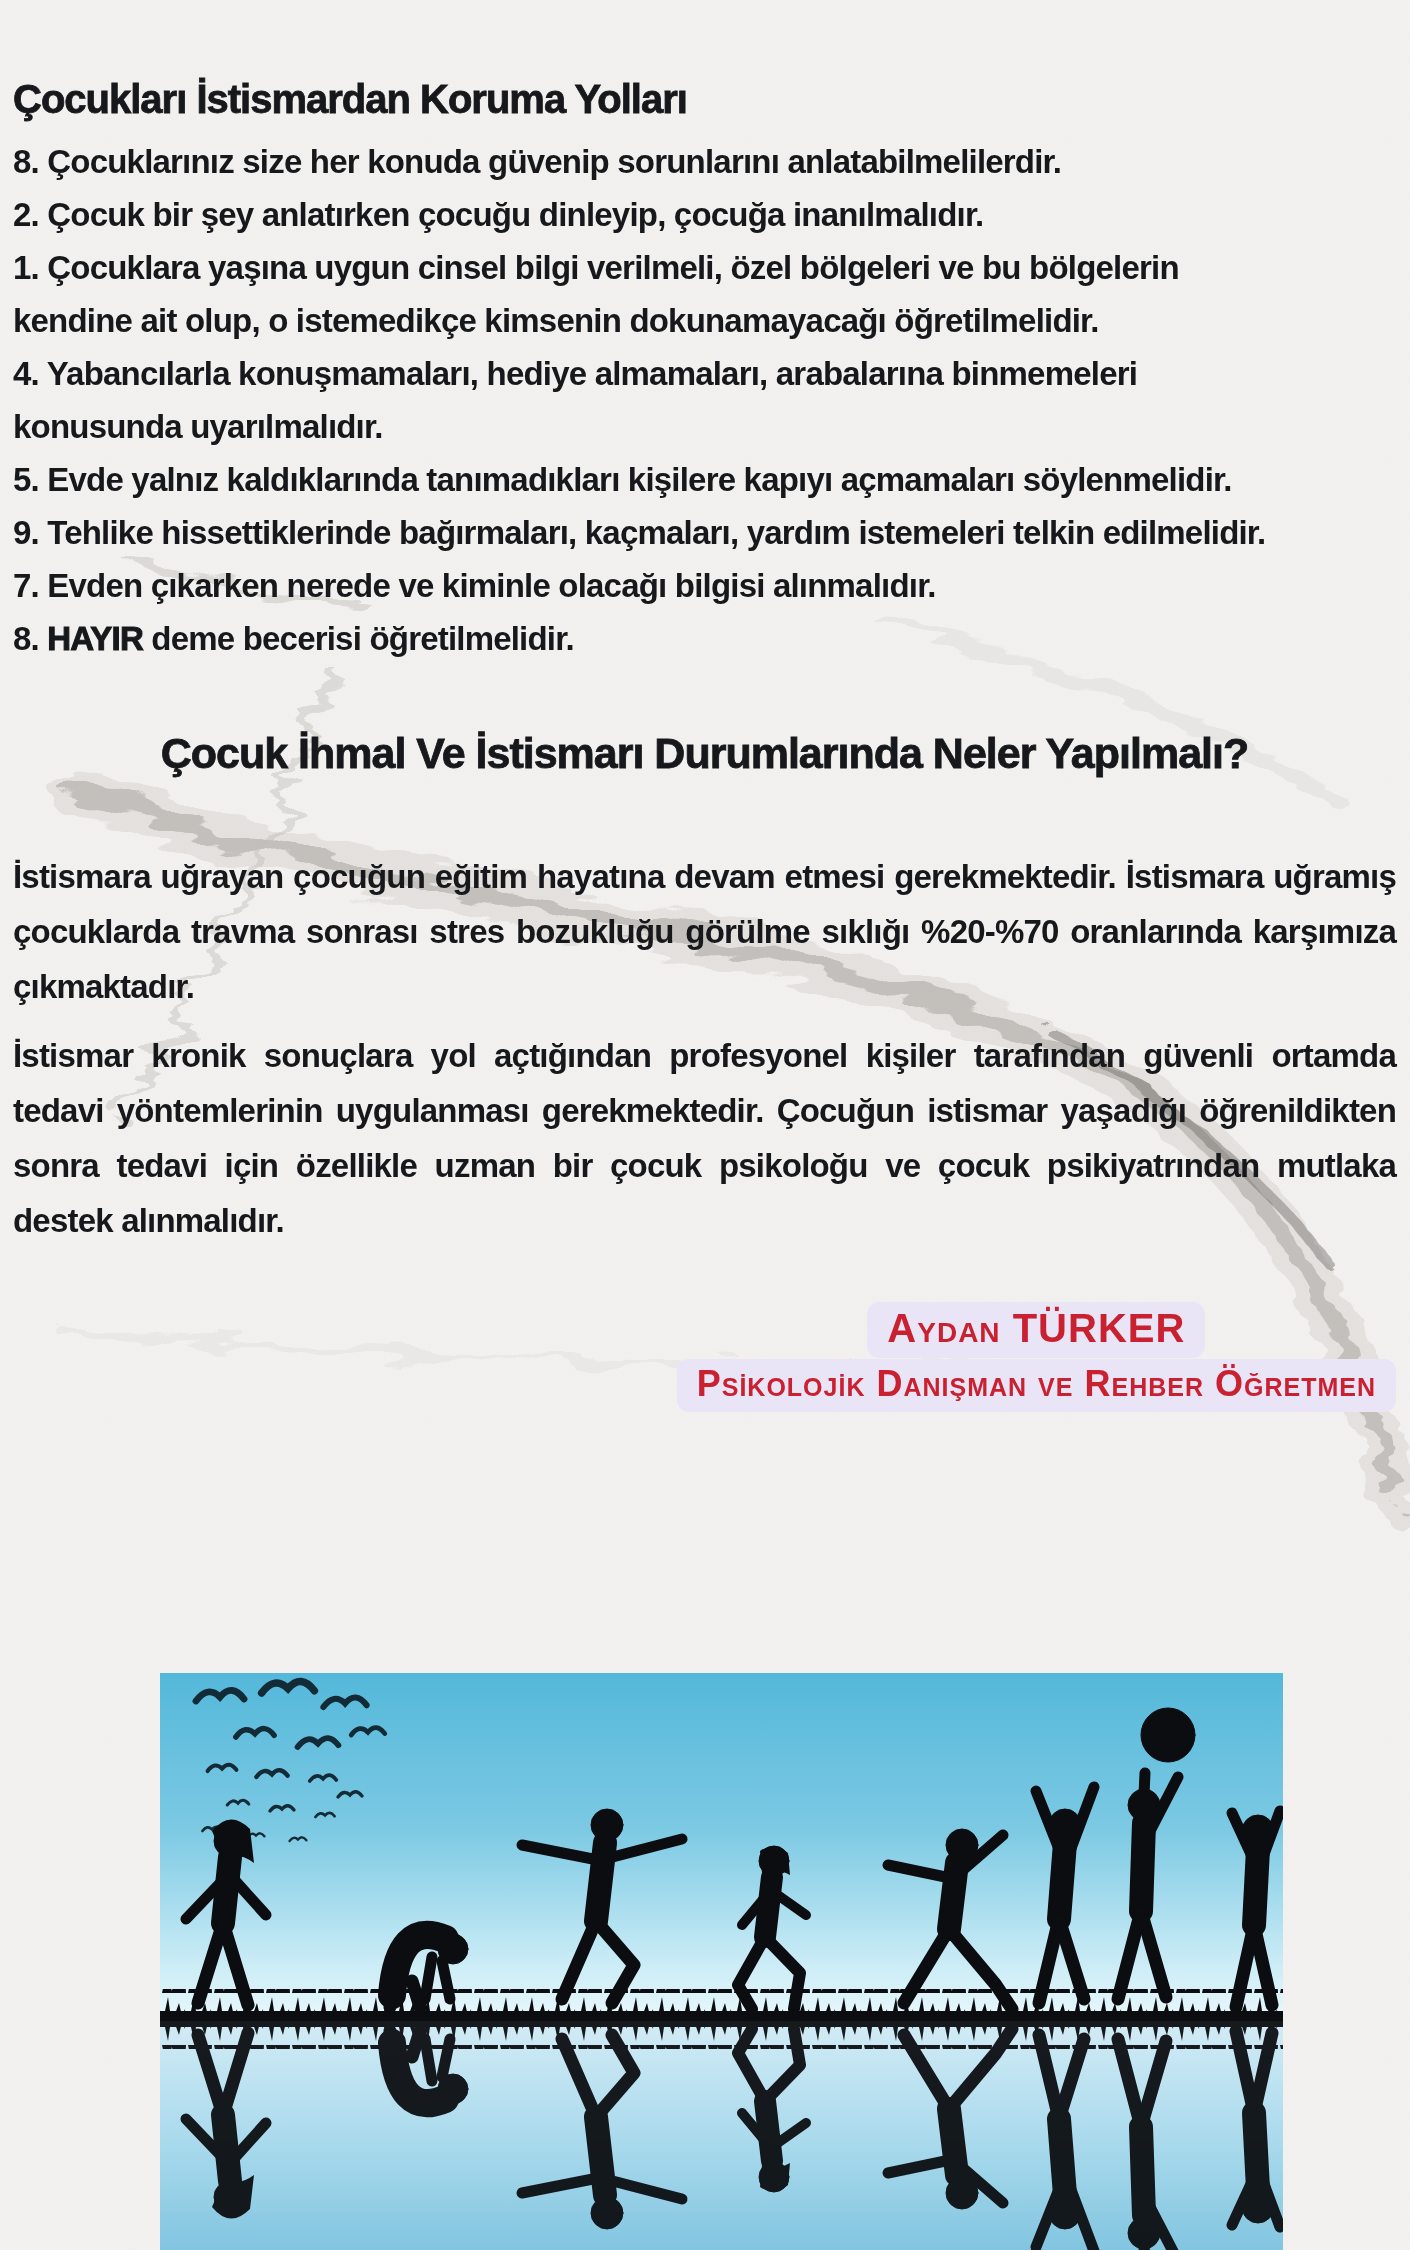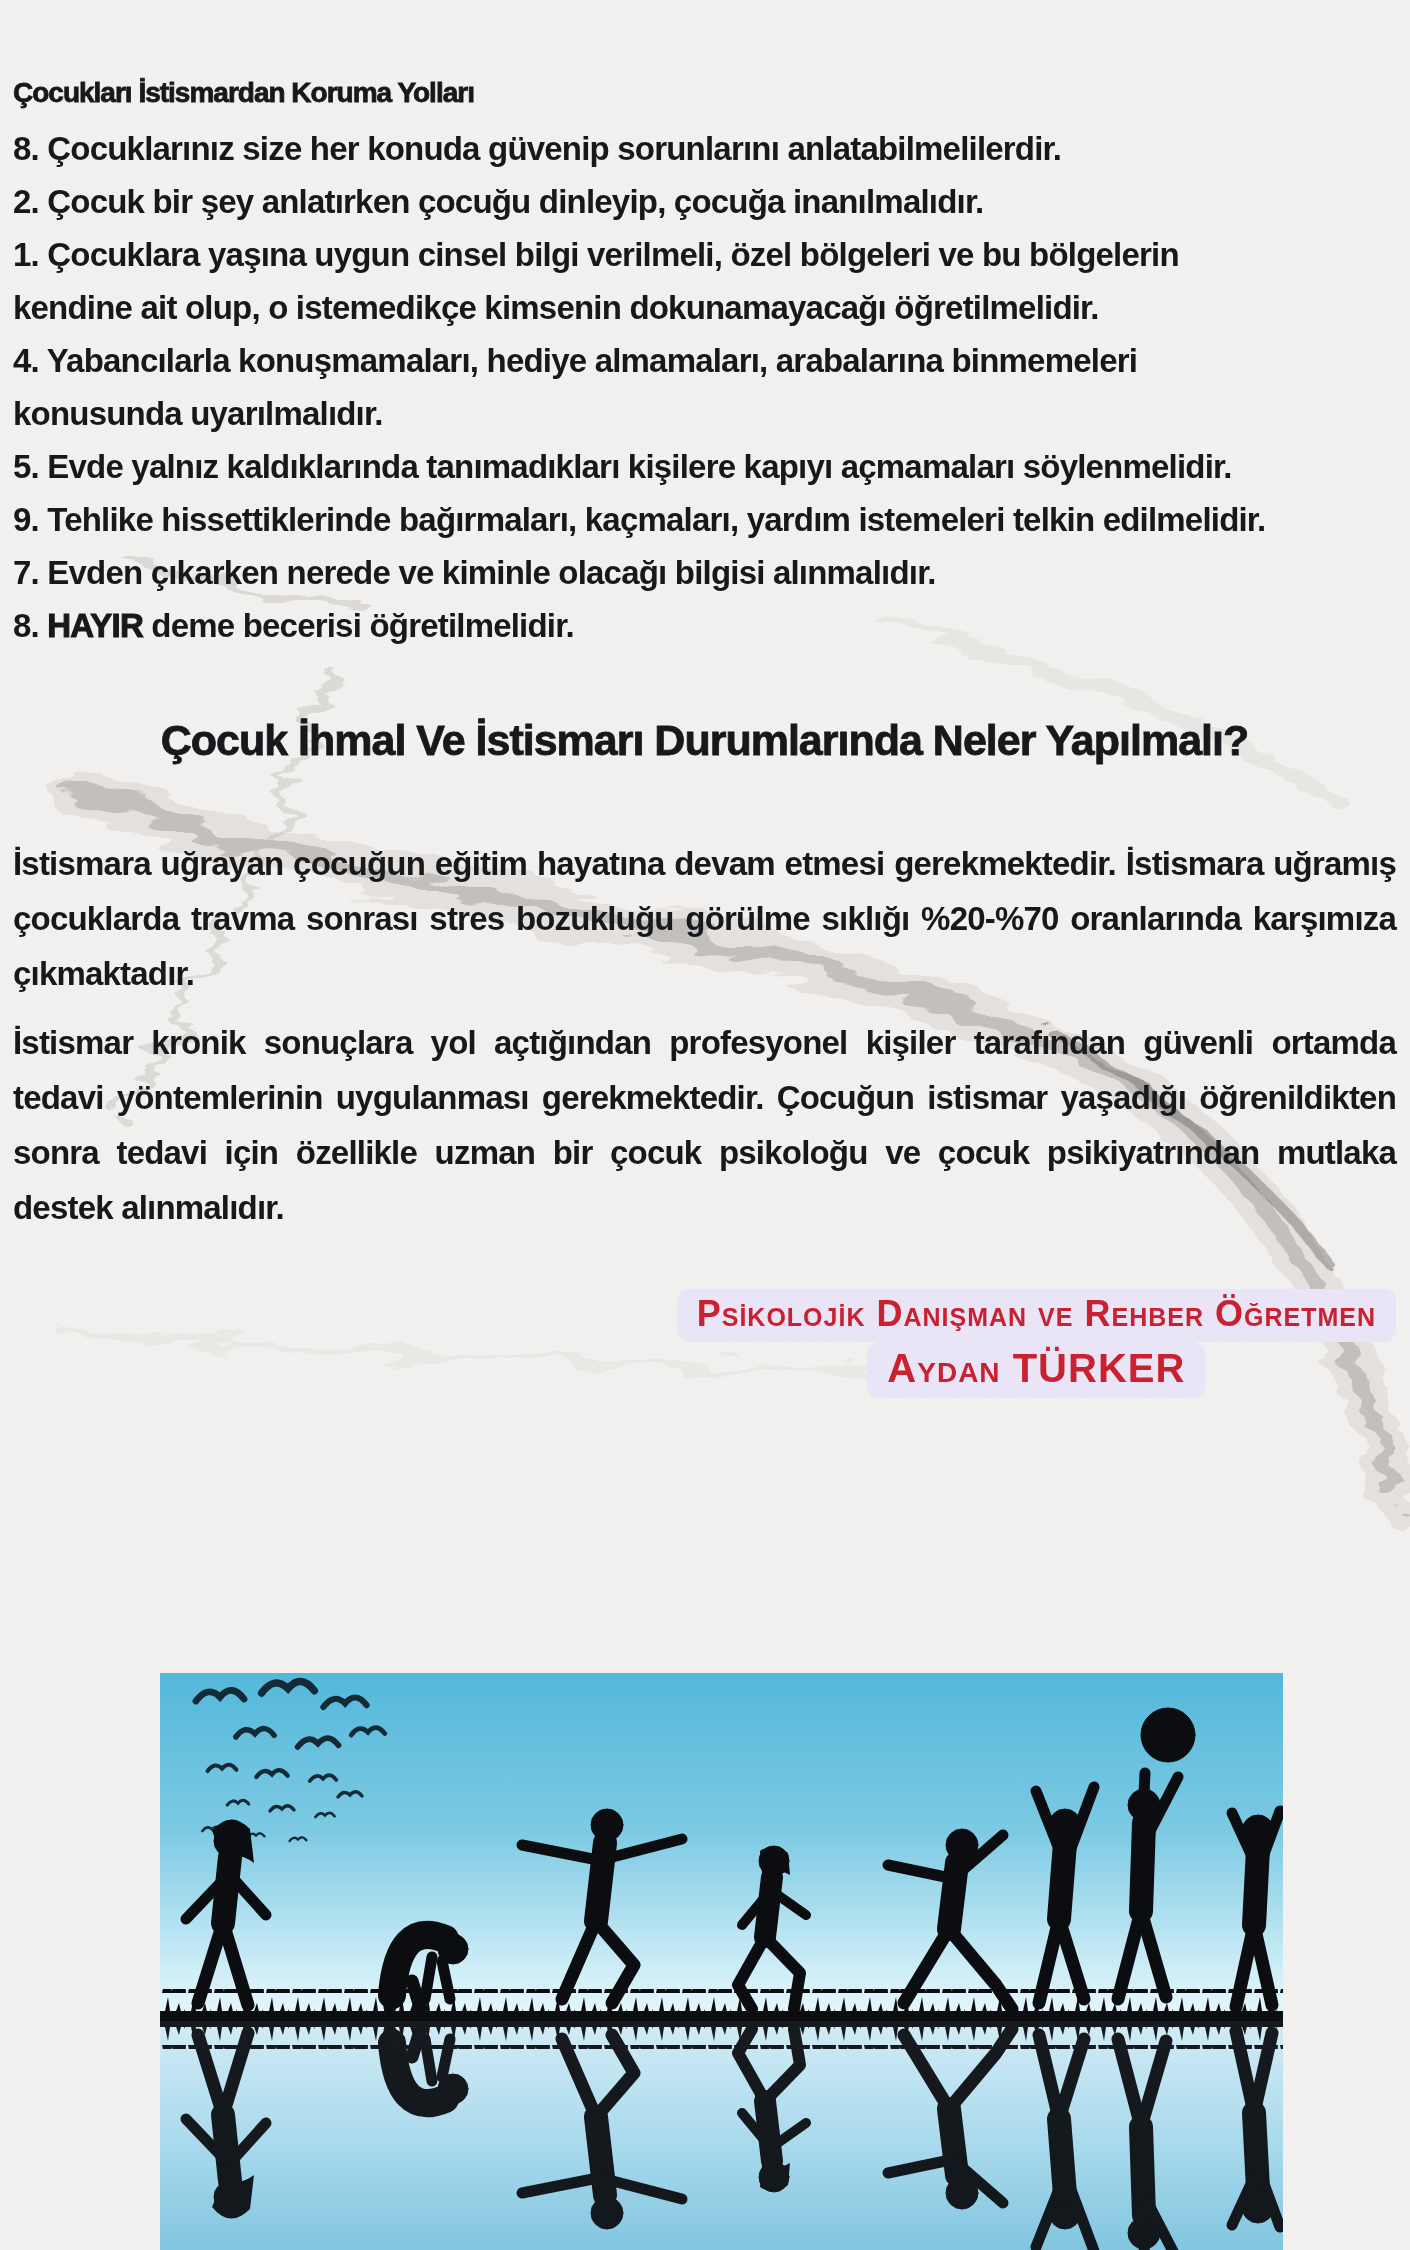--- a/index.html
+++ b/index.html
@@ -8,21 +8,21 @@
     width:1410px;height:2250px;
     background:#f3f2f0;
     font-family:"Liberation Sans", sans-serif;
     color:#17181b;
     overflow:hidden;
   }
   .bg-layer{position:absolute;inset:0;z-index:0;}
   .content{position:absolute;left:13px;top:0;width:1383px;z-index:2;}
   .page-title{
     margin-top:78px;
-    font-size:28px;line-height:1.08;
+    font-size:40px;line-height:1.08;
     font-weight:800;letter-spacing:-1px;
     -webkit-text-stroke:0.8px #17181b;
   }
   .list{margin-top:14px;width:1272px;font-size:33px;line-height:53px;font-weight:700;letter-spacing:-0.8px;}
   .list-item{margin:0;}
   .hayir{
     font-weight:800;-webkit-text-stroke:1px #17181b;
   }
   .section-heading{
     margin-top:64px;
@@ -110,22 +110,22 @@
     </div>
 
     <div class="section-heading">Çocuk İhmal Ve İstismarı Durumlarında Neler Yapılmalı?</div>
 
     <div class="paragraphs">
       <p class="para">İstismara uğrayan çocuğun eğitim hayatına devam etmesi gerekmektedir. İstismara uğramış çocuklarda travma sonrası stres bozukluğu görülme sıklığı %20-%70 oranlarında karşımıza çıkmaktadır.</p>
       <p class="para">İstismar kronik sonuçlara yol açtığından profesyonel kişiler tarafından güvenli ortamda tedavi yöntemlerinin uygulanması gerekmektedir. Çocuğun istismar yaşadığı öğrenildikten sonra tedavi için özellikle uzman bir çocuk psikoloğu ve çocuk psikiyatrından mutlaka destek alınmalıdır.</p>
     </div>
 
     <div class="credit">
+      <span class="credit-line credit-name">Aydan TÜRKER</span>
       <span class="credit-line credit-role">Psikolojik Danışman ve Rehber Öğretmen</span>
-      <span class="credit-line credit-name">Aydan TÜRKER</span>
     </div>
 
   </div>
 
   <div class="photo">
     <svg viewBox="0 0 1123 577" preserveAspectRatio="none" xmlns="http://www.w3.org/2000/svg">
       <defs>
         <linearGradient id="sky" x1="0" y1="0" x2="0" y2="1">
           <stop offset="0" stop-color="#54b8da"></stop>
           <stop offset="0.45" stop-color="#7cc9e3"></stop>

